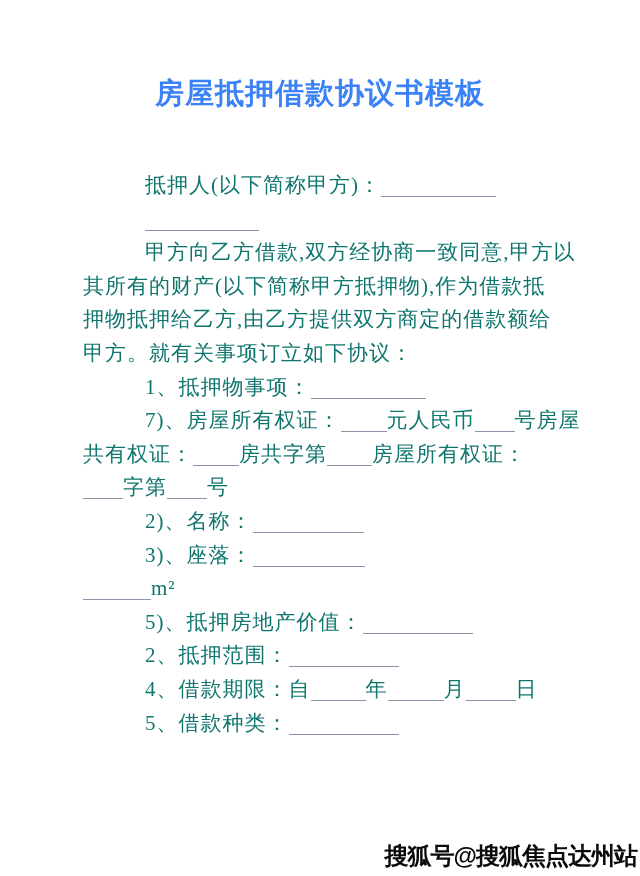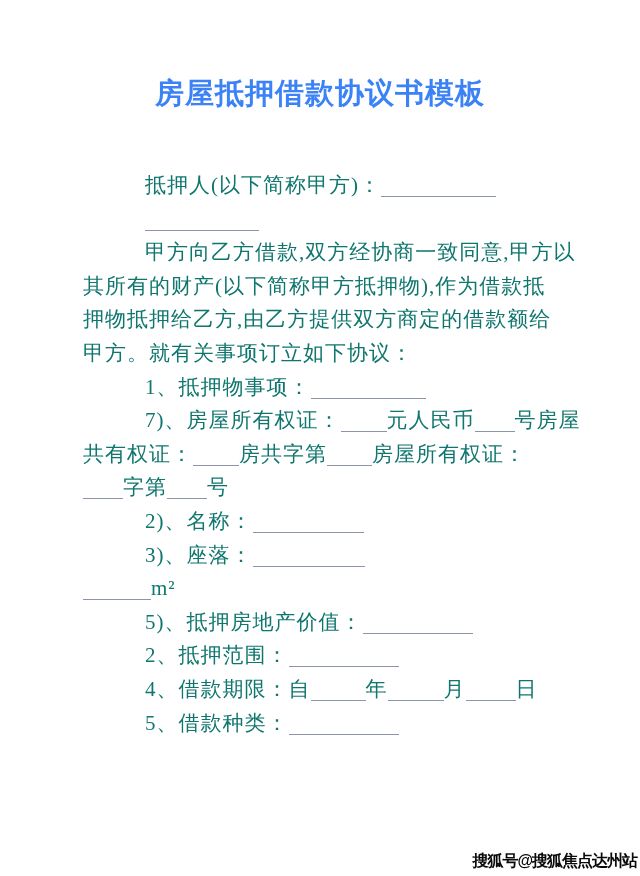--- a/index.html
+++ b/index.html
@@ -39,21 +39,21 @@
     height:15px;
     border-bottom:1.5px solid #8b95a8;
     vertical-align:-5px;
   }
   .gap{display:inline-block;height:1px;}
   .watermark{
     position:absolute;
     right:3px;bottom:4px;
     font-family:"Liberation Sans","DejaVu Sans",sans-serif;
     font-weight:bold;
-    font-size:16px;
+    font-size:24px;
     letter-spacing:-1px;
     color:#0a0a0a;
     text-shadow:1px 1px 0 #ffffff,-1px -1px 0 #ffffff,1px -1px 0 #ffffff,-1px 1px 0 #ffffff;
   }
 </style>
 </head>
 <body>
 
 <div class="page">
   <h1 class="title">房屋抵押借款协议书模板</h1>

